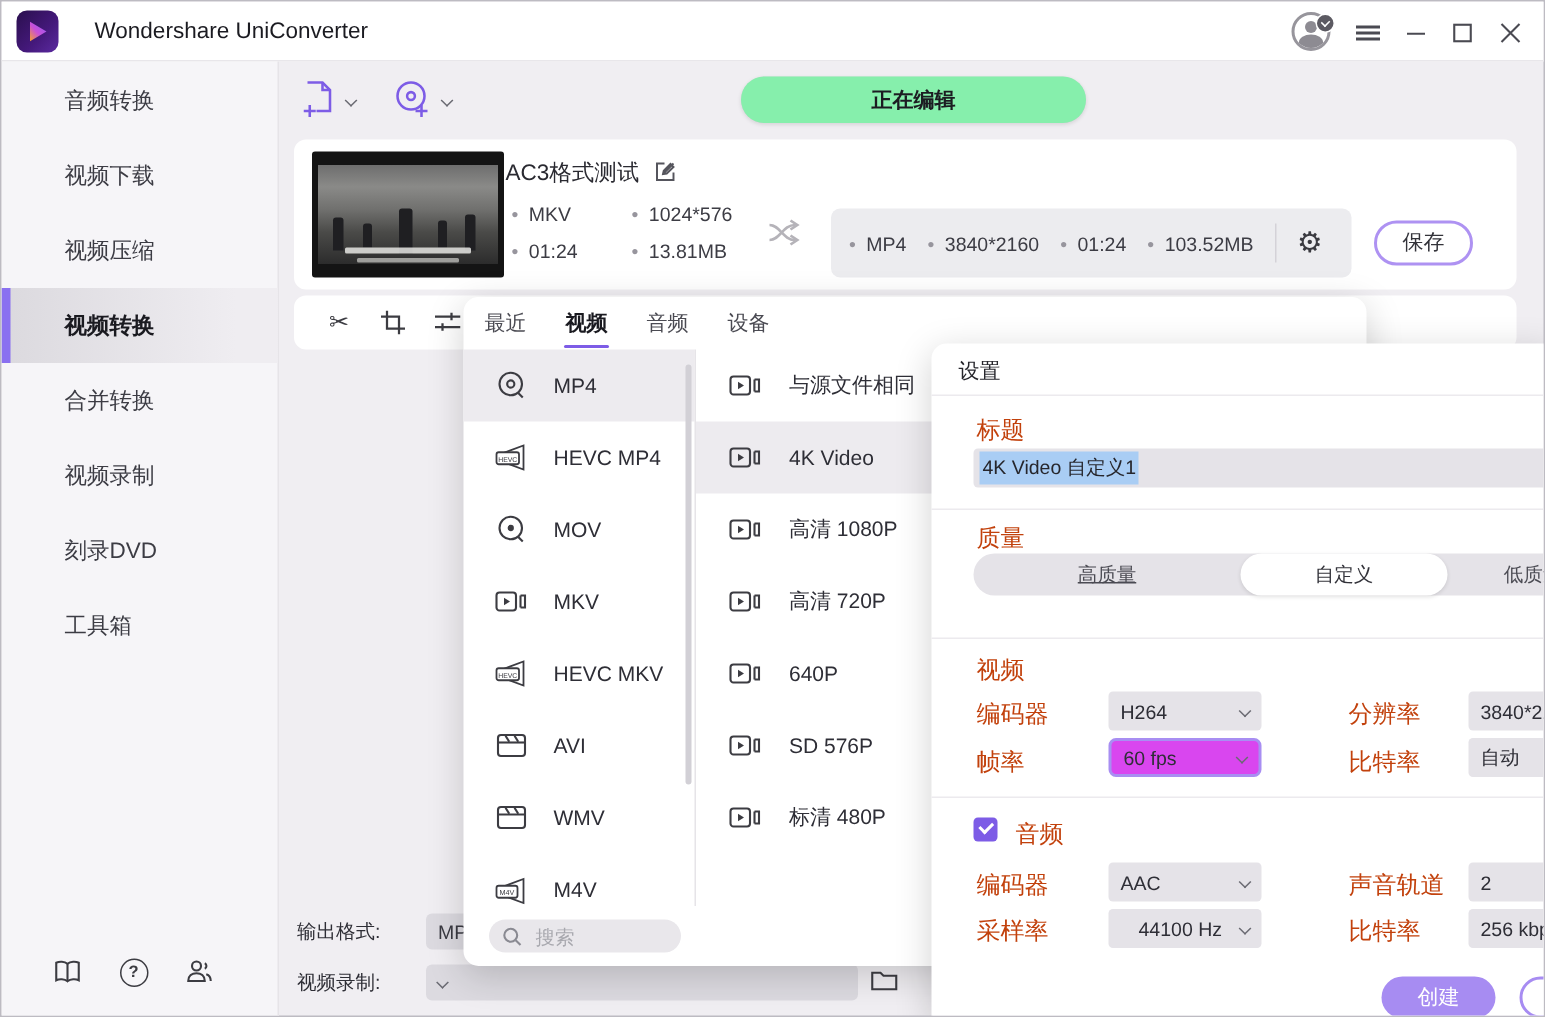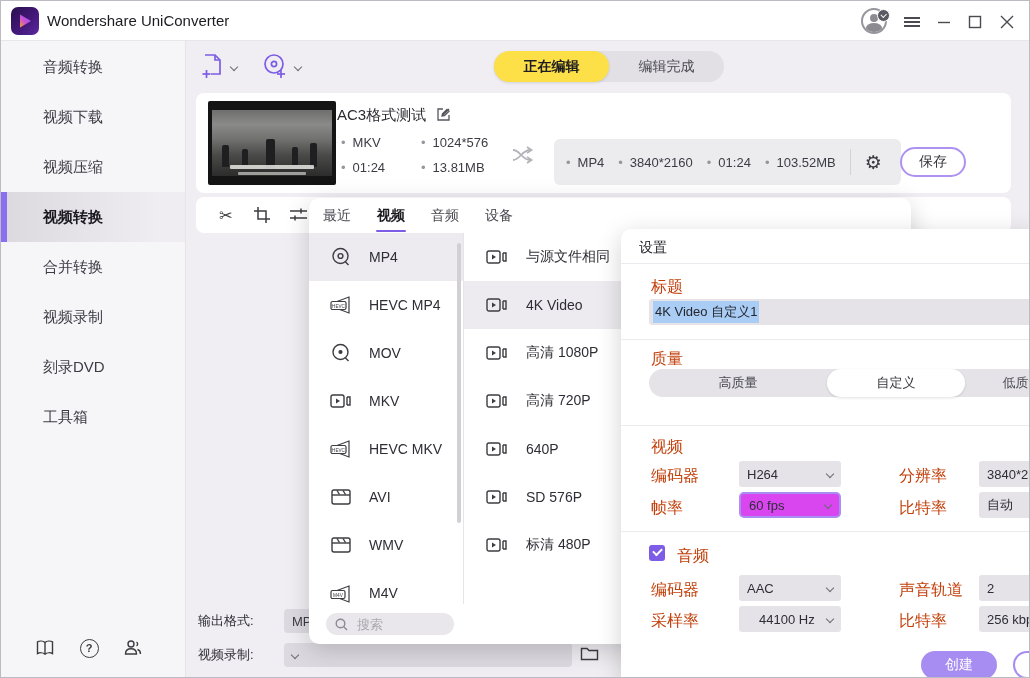--- a/index.html
+++ b/index.html
@@ -9,21 +9,21 @@
   #app{position:absolute;inset:0;border:1px solid #bdbbc2;box-sizing:border-box;overflow:hidden;}
   .abs{position:absolute;}
   svg{display:block;}
 
   
   #titlebar{position:absolute;left:0;top:0;width:1030px;height:40px;background:#fff;
             border-bottom:1px solid #e8e6ea;box-sizing:border-box;}
   #logo{position:absolute;left:10px;top:6px;width:28px;height:28px;border-radius:7px;
         background:linear-gradient(135deg,#2a0f4d 0%,#45197c 60%,#5b2aa0 100%);
         display:flex;align-items:center;justify-content:center;}
-  #app-title{position:absolute;left:46px;top:11px;font-size:15px;color:#1b1b21;font-weight:500;}
+  #app-title{position:absolute;left:62px;top:11px;font-size:15px;color:#1b1b21;font-weight:500;}
   .tb-btn{position:absolute;top:8px;width:26px;height:26px;display:flex;align-items:center;
           justify-content:center;color:#4a4a52;cursor:pointer;}
   #avatar{position:absolute;left:860px;top:7px;width:26px;height:26px;border:2px solid #97959c;
           border-radius:50%;box-sizing:border-box;overflow:hidden;background:#fff;}
   #avatar .head{position:absolute;left:7px;top:4px;width:8px;height:8px;border-radius:50%;background:#8d8b92;}
   #avatar .body{position:absolute;left:3px;top:13px;width:16px;height:10px;border-radius:50% 50% 0 0;background:#8d8b92;}
   #avatar-badge{position:absolute;left:876px;top:8px;width:11px;height:11px;border-radius:50%;
                 background:#5c5a62;border:1px solid #fff;box-sizing:content-box;}
   #avatar-badge::after{content:"";position:absolute;left:3px;top:2.5px;width:4px;height:2.5px;
                 border-left:1.4px solid #fff;border-bottom:1.4px solid #fff;transform:rotate(-45deg);}
@@ -46,41 +46,41 @@
   
   #main{position:absolute;left:185px;top:40px;width:845px;height:638px;}
   .chev{display:inline-block;width:7px;height:7px;border-right:1.6px solid #6a6a72;
         border-bottom:1.6px solid #6a6a72;transform:rotate(45deg);}
   .chev.sm{width:5px;height:5px;}
 
   #tabs-pill{position:absolute;left:308px;top:10px;width:230px;height:31px;border-radius:16px;
              background:#e2e0e4;display:flex;}
   .pill-tab{flex:1;display:flex;align-items:center;justify-content:center;font-size:14px;
             color:#4b4b53;border-radius:16px;cursor:pointer;}
-  .pill-tab.active{background:#fde047;color:#1c1c22;font-weight:bold;box-shadow:0 1px 3px rgba(0,0,0,.12);}
+  .pill-tab.active{background:#86efac;color:#1c1c22;font-weight:bold;box-shadow:0 1px 3px rgba(0,0,0,.12);}
 
   #card{position:absolute;left:10px;top:52px;width:815px;height:100px;background:#fff;border-radius:8px;}
   #thumb{position:absolute;left:12px;top:8px;width:128px;height:84px;background:#141414;
          border-radius:2px;overflow:hidden;}
   #thumb .scene{position:absolute;left:4px;top:9px;right:4px;bottom:9px;
      background:linear-gradient(180deg,#6e6e6e 0%,#8a8a88 22%,#70706e 45%,#4a4a48 68%,#2c2c2c 100%);}
   #thumb .fig{position:absolute;background:#1f1f22;border-radius:2px 2px 0 0;}
   #thumb .sub1{position:absolute;left:22px;bottom:16px;width:84px;height:4px;background:#e8e8e4;opacity:.85;border-radius:1px;}
   #thumb .sub2{position:absolute;left:30px;bottom:10px;width:68px;height:3px;background:#cfcfcb;opacity:.7;border-radius:1px;}
   #card-title{position:absolute;left:141px;top:13px;font-size:15px;color:#2a2a31;}
   .bullet-item{display:flex;align-items:center;gap:7px;font-size:13px;color:#3c3c44;}
   .bullet-item::before{content:"•";color:#97959d;font-size:13px;}
   #src-info{position:absolute;left:145px;top:42px;display:grid;
             grid-template-columns:80px auto;grid-row-gap:10px;}
   #shuffle{position:absolute;left:316px;top:52px;}
   #out-box{position:absolute;left:358px;top:46px;width:347px;height:46px;background:#ececef;
            border-radius:6px;display:flex;align-items:center;padding:0 12px;box-sizing:border-box;gap:14px;}
   #out-box .vline{width:1px;height:26px;background:#d4d2d8;}
   #gear{font-size:19px;color:#3a3a40;line-height:1;cursor:pointer;}
-  #save-btn{position:absolute;left:704px;top:54px;width:66px;height:30px;border-radius:16px;
+  #save-btn{position:absolute;left:720px;top:54px;width:66px;height:30px;border-radius:16px;
             background:#fff;border:2px solid #ae92f2;box-sizing:border-box;display:flex;
             align-items:center;justify-content:center;font-size:14px;color:#33333a;cursor:pointer;}
   #strip{position:absolute;left:10px;top:156px;width:815px;height:36px;background:#fff;border-radius:8px;}
   .strip-ico{position:absolute;top:0;height:36px;width:24px;display:flex;align-items:center;
              justify-content:center;color:#3c3c42;font-size:16px;cursor:pointer;}
 
   
   .out-row{position:absolute;left:0;height:24px;display:flex;align-items:center;}
   .out-label{position:absolute;left:12px;font-size:13px;color:#2e2e36;}
   .out-field{position:absolute;background:#dcdae0;border-radius:4px;height:24px;display:flex;
@@ -236,21 +236,20 @@
     <svg width="27" height="27" viewBox="0 0 27 27" fill="none" stroke="#7d5ce6" stroke-width="1.7">
       <circle cx="12" cy="11" r="9"></circle>
           <circle cx="12" cy="11" r="2.6"></circle>
       <line x1="19" y1="17" x2="19" y2="25"></line>
           <line x1="15" y1="21" x2="23" y2="21"></line>
     </svg>
         <span class="chev sm"></span>
   </div>
   <div id="tabs-pill">
     <div class="pill-tab active">正在编辑</div>
-    <div class="pill-tab">编辑完成</div>
   </div>
 
   <div id="card">
     <div id="thumb">
       <div class="scene"></div>
       <div class="fig" style="left:14px;bottom:18px;width:7px;height:22px;"></div>
       <div class="fig" style="left:34px;bottom:20px;width:6px;height:16px;"></div>
       <div class="fig" style="left:58px;bottom:16px;width:9px;height:30px;"></div>
       <div class="fig" style="left:84px;bottom:20px;width:6px;height:18px;"></div>
       <div class="fig" style="left:102px;bottom:18px;width:7px;height:24px;"></div>
@@ -516,21 +515,21 @@
   <div class="s-div" style="top:34px;"></div>
 
   <div class="s-label" style="left:30px;top:48px;">标题</div>
   <div id="name-input">
     <span class="sel">4K Video 自定义1</span>
   </div>
   <div class="s-div" style="top:110px;"></div>
 
   <div class="s-label" style="left:30px;top:120px;">质量</div>
   <div id="quality-seg">
-    <div class="seg" style="width:178px;">高质量</div>
+    <div class="seg" style="width:178px;text-decoration:underline;">高质量</div>
     <div class="seg active" style="width:138px;">自定义</div>
     <div class="seg" style="flex:1;">低质量</div>
   </div>
   <div class="s-div" style="top:196px;"></div>
 
   <div class="s-label" style="left:30px;top:208px;">视频</div>
   <div class="s-label" style="left:30px;top:237px;">编码器</div>
   <div class="field drop" style="left:118px;top:232px;">
     <span>H264</span>
         <span class="chev sm"></span>

